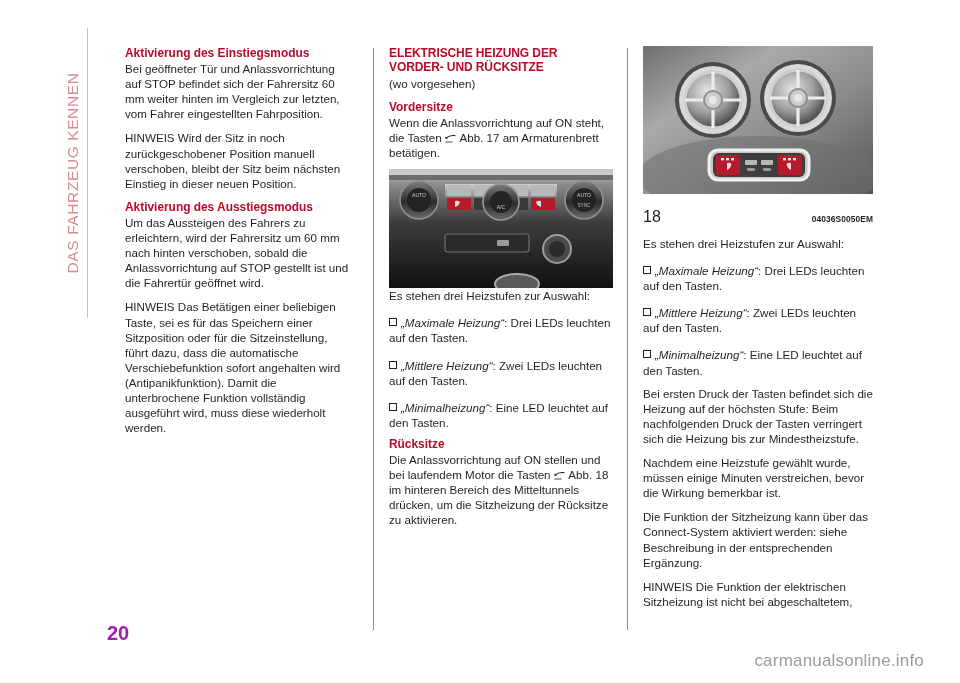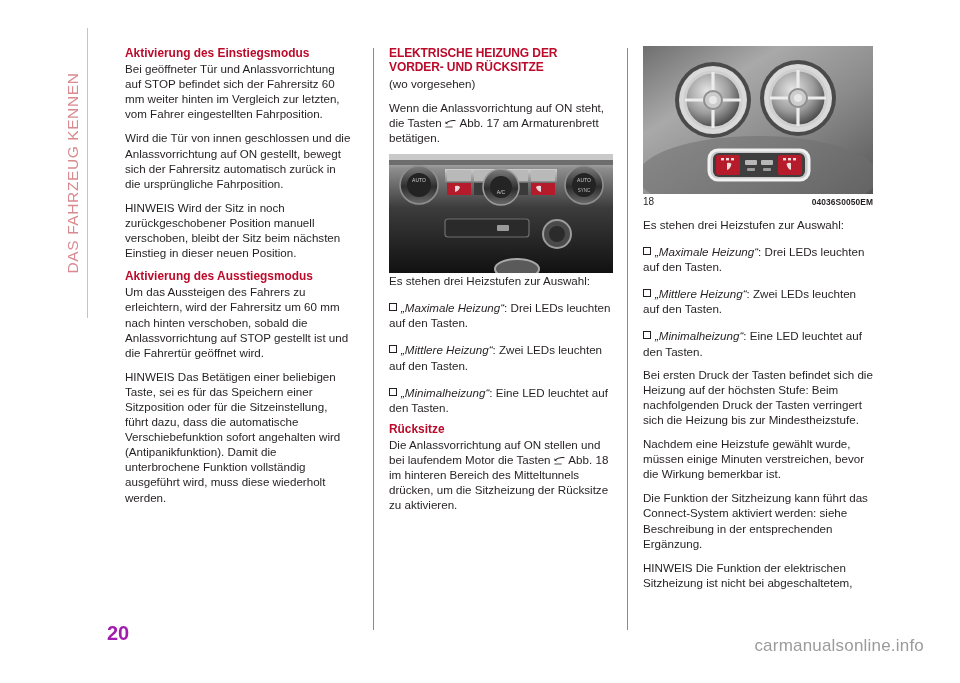--- a/index.html
+++ b/index.html
@@ -135,23 +135,24 @@
     overflow: hidden;
   }
   .fig-caption {
     display: flex;
     justify-content: space-between;
     align-items: baseline;
     margin-top: 2px;
     margin-bottom: 10px;
   }
   .fig-num {
-    font-size: 10px;
+    font-size: 16px;
     color: #231f20;
     font-family: "Liberation Sans", sans-serif;
+    margin-top: 12px;
   }
   .fig-code {
     font-size: 8.4px;
     font-weight: bold;
     color: #231f20;
     letter-spacing: 0.1px;
     font-family: "Liberation Sans", sans-serif;
     padding-left: 36px;
   }
 
@@ -168,21 +169,21 @@
     font-size: 20px;
     font-weight: bold;
     color: #a21caf;
     font-family: "Liberation Sans", sans-serif;
   }
 
   
   .watermark {
     position: absolute;
     right: 36px;
-    top: 636px;
+    top: 651px;
     font-size: 17px;
     color: #9b9b9b;
     letter-spacing: 0.2px;
     font-family: "Liberation Sans", sans-serif;
   }
 </style>
 </head>
 <body>
 
 <div class="page">
@@ -191,31 +192,31 @@
     <div class="tab-rule"></div>
     <div class="tab-text">DAS FAHRZEUG KENNEN</div>
   </div>
 
   <div class="divider divider-1"></div>
   <div class="divider divider-2"></div>
 
   <div class="col col-1">
     <h3 class="head-sub" style="margin-top:0">Aktivierung des Einstiegsmodus</h3>
     <p class="body">Bei geöffneter Tür und Anlassvorrichtung auf STOP befindet sich der Fahrersitz 60 mm weiter hinten im Vergleich zur letzten, vom Fahrer eingestellten Fahrposition.</p>
-    <p class="body">Wird die Tür von innen geschlossen und die Anlassvorrichtung auf ON gestellt, bewegt sich der Fahrersitz automatisch zurück in die ursprüngliche Fahrposition.</p>
     <p class="body">HINWEIS Wird der Sitz in noch zurückgeschobener Position manuell verschoben, bleibt der Sitz beim nächsten Einstieg in dieser neuen Position.</p>
     <h3 class="head-sub">Aktivierung des Ausstiegsmodus</h3>
     <p class="body">Um das Aussteigen des Fahrers zu erleichtern, wird der Fahrersitz um 60 mm nach hinten verschoben, sobald die Anlassvorrichtung auf STOP gestellt ist und die Fahrertür geöffnet wird.</p>
     <p class="body">HINWEIS Das Betätigen einer beliebigen Taste, sei es für das Speichern einer Sitzposition oder für die Sitzeinstellung, führt dazu, dass die automatische Verschiebefunktion sofort angehalten wird (Antipanikfunktion). Damit die unterbrochene Funktion vollständig ausgeführt wird, muss diese wiederholt werden.</p>
   </div>
 
   <div class="col col-2">
     <h2 class="head-main">ELEKTRISCHE HEIZUNG DER VORDER- UND RÜCKSITZE</h2>
     <p class="body" style="margin-bottom:9px">(wo vorgesehen)</p>
 
+    <h3 class="head-sub" style="margin-top:4px">Vordersitze</h3>
     <p class="body"><span>Wenn die Anlassvorrichtung auf ON steht, die Tasten </span><span class="ref-arrow"><svg width="11" height="9" viewBox="0 0 11 9">
             <path d="M10.5 1.2 C7 0.6 3.5 1.6 1 3.6 L1 1.4 L0.2 4.6 L3.4 5.4 L1.9 4.2 C4.3 2.4 7.4 1.6 10.5 2.3 Z" fill="#231f20"></path>
             <path d="M0.4 7.6 L7.6 7.6 L7.6 8.4 L0.4 8.4 Z" fill="#231f20"></path>
           </svg></span><span> Abb. 17 am Armaturenbrett betätigen.</span></p>
 
     <div class="figure">
       <div class="fig-img" id="fig-17-img">
         <svg viewBox="0 0 224 119" preserveAspectRatio="none" width="100%" height="100%">
           <defs>
             <linearGradient id="panelBg" x1="0" y1="0" x2="0" y2="1">
@@ -363,21 +364,21 @@
     </div>
 
     <p class="body" style="margin-top:4px;margin-bottom:6px">Es stehen drei Heizstufen zur Auswahl:</p>
 
     <div class="bullet-item"><span class="sqr"></span><span class="it">„Maximale Heizung“</span><span>: Drei LEDs leuchten auf den Tasten.</span></div>
     <div class="bullet-item"><span class="sqr"></span><span class="it">„Mittlere Heizung“</span><span>: Zwei LEDs leuchten auf den Tasten.</span></div>
     <div class="bullet-item" style="margin-bottom:8px"><span class="sqr"></span><span class="it">„Minimalheizung“</span><span>: Eine LED leuchtet auf den Tasten.</span></div>
 
     <p class="body">Bei ersten Druck der Tasten befindet sich die Heizung auf der höchsten Stufe: Beim nachfolgenden Druck der Tasten verringert sich die Heizung bis zur Mindestheizstufe.</p>
     <p class="body">Nachdem eine Heizstufe gewählt wurde, müssen einige Minuten verstreichen, bevor die Wirkung bemerkbar ist.</p>
-    <p class="body">Die Funktion der Sitzheizung kann führt das Connect-System aktiviert werden: siehe Beschreibung in der entsprechenden Ergänzung.</p>
+    <p class="body">Die Funktion der Sitzheizung kann über das Connect-System aktiviert werden: siehe Beschreibung in der entsprechenden Ergänzung.</p>
     <p class="body">HINWEIS Die Funktion der elektrischen Sitzheizung ist nicht bei abgeschaltetem,</p>
   </div>
 
   <div class="page-number">20</div>
 
   <div class="watermark">carmanualsonline.info</div>
 
 </div>
 
 </body></html>

